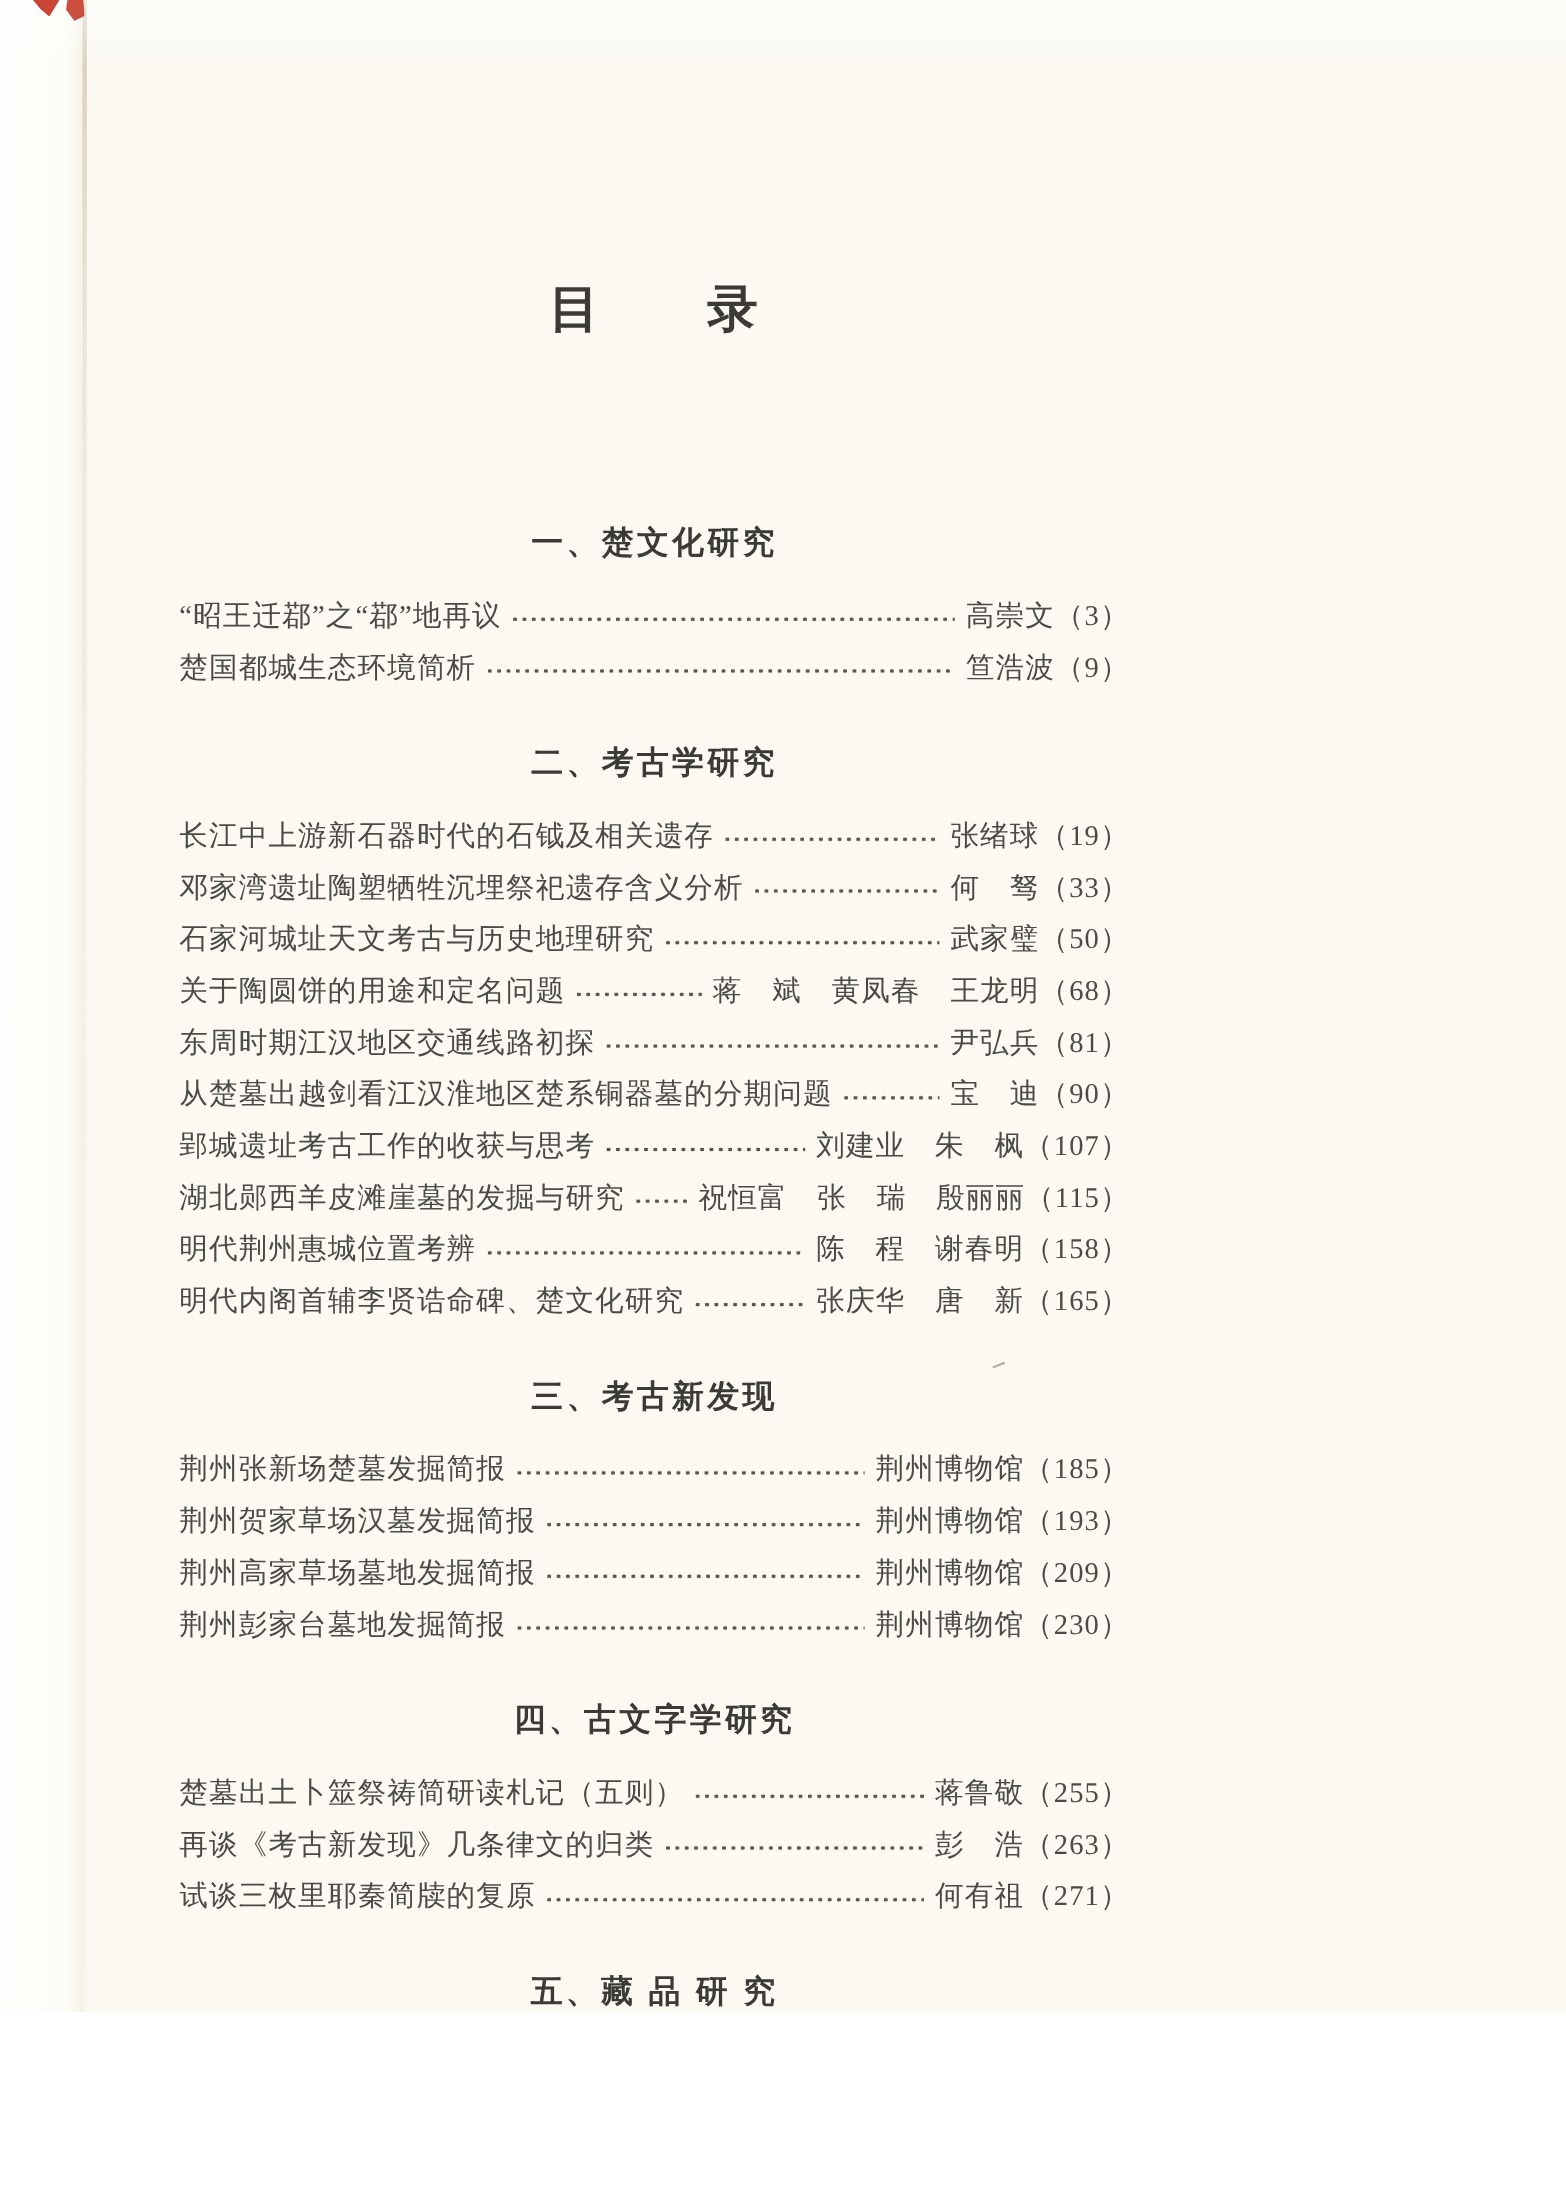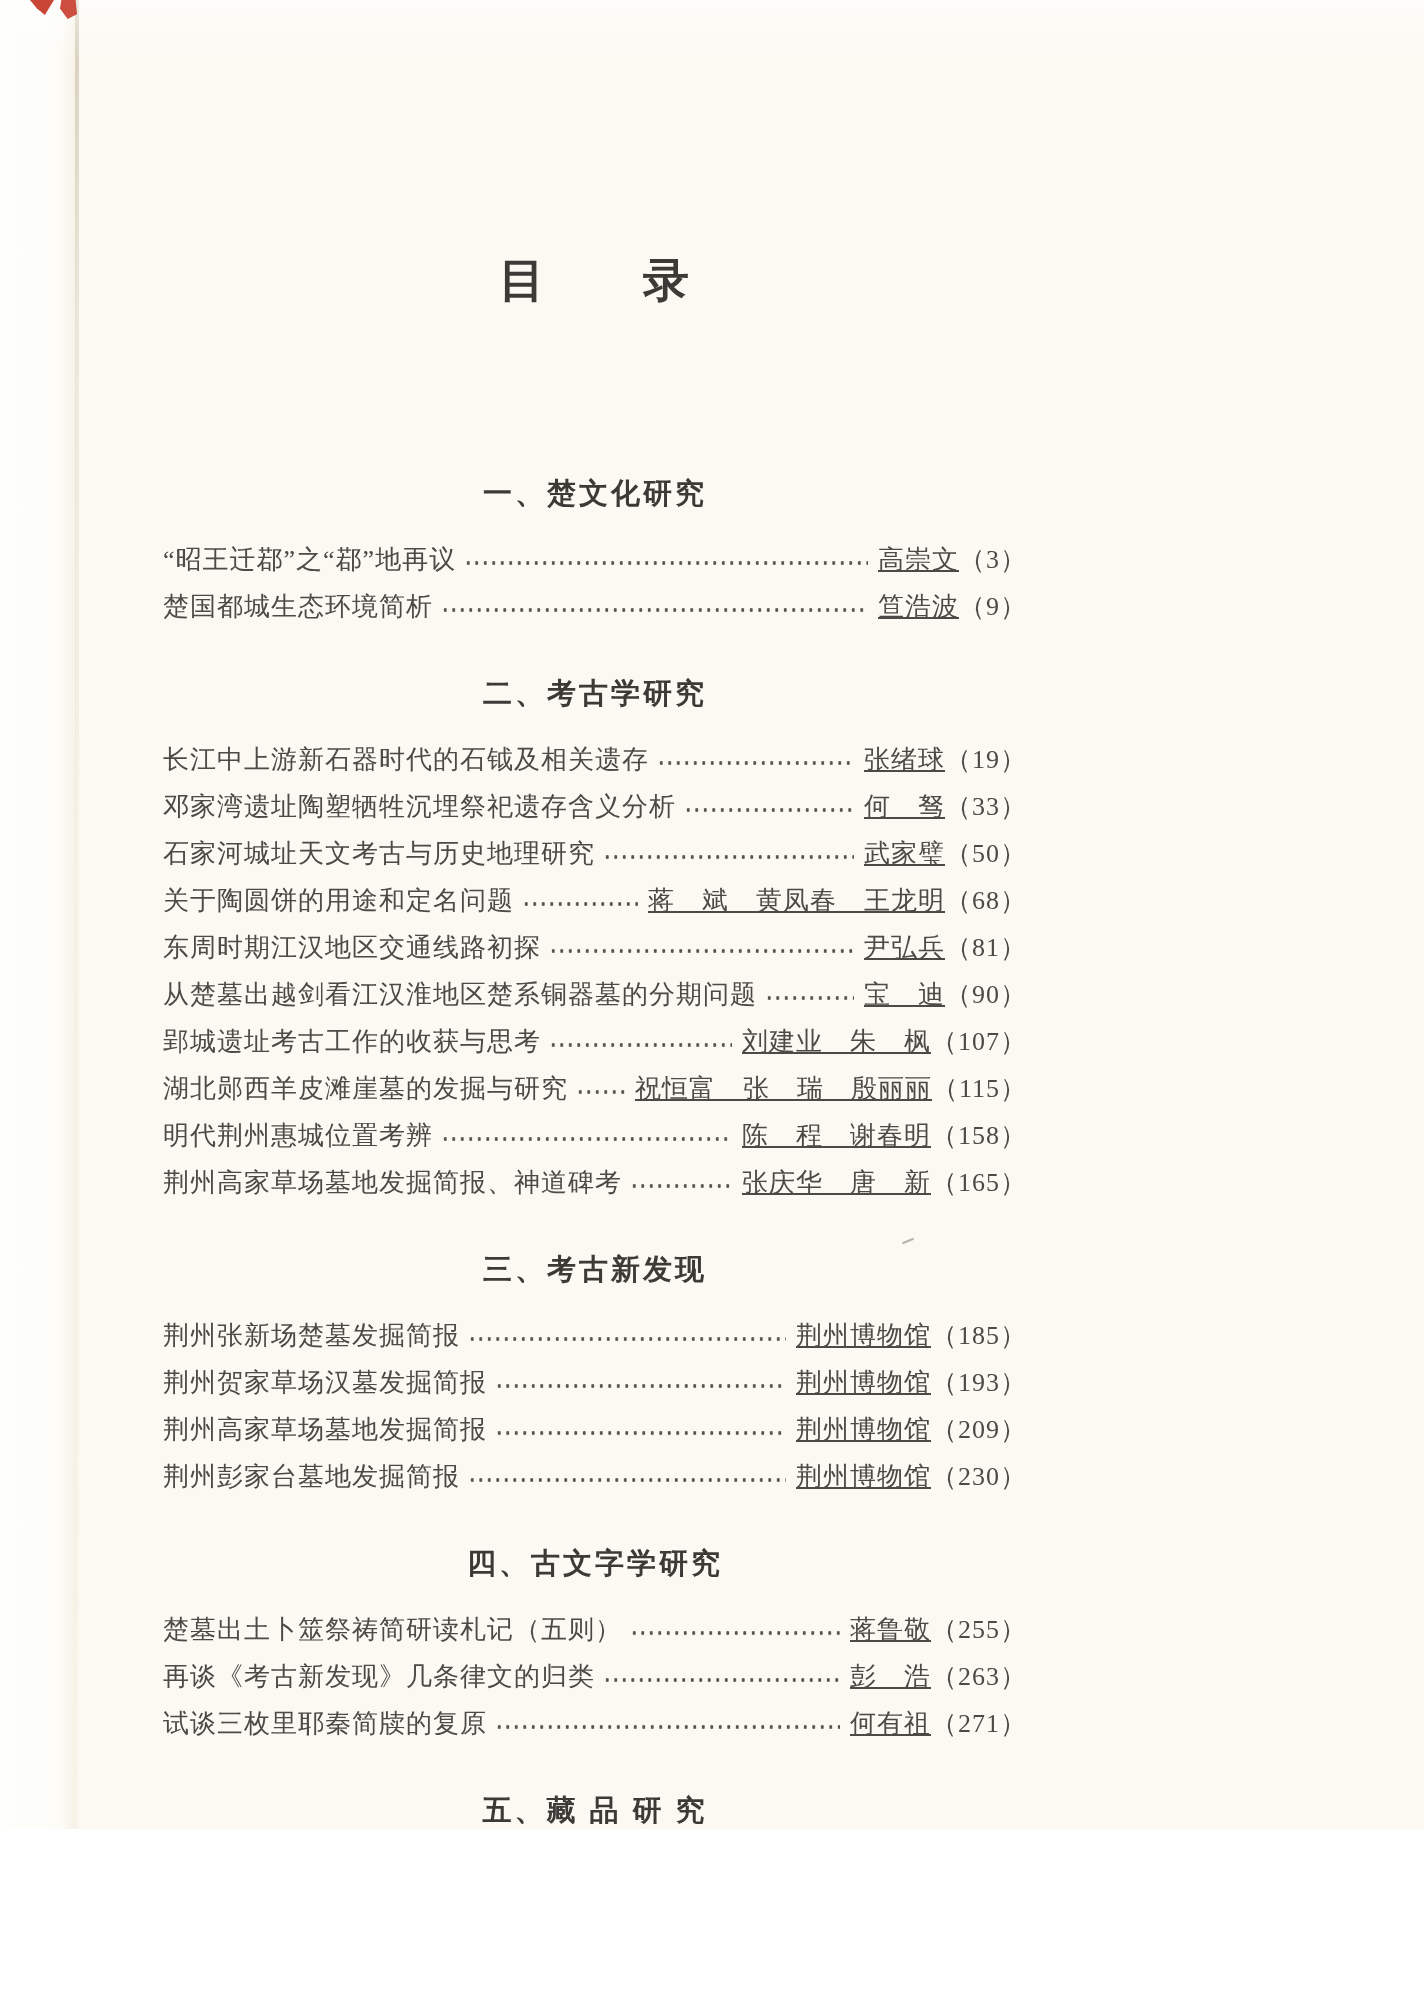--- a/index.html
+++ b/index.html
@@ -104,21 +104,20 @@
     height:10px;
     margin:6px 10px 0 8px;
     background-image:radial-gradient(circle,var(--dot) 1.7px,rgba(0,0,0,0) 1.9px);
     background-size:8.5px 10px;
     background-repeat:repeat-x;
     background-position:0 center;
   }
   .entry-author{
     white-space:pre;
     flex:0 0 auto;
-    text-decoration:underline;
   }
   .entry-page{
     white-space:pre;
     flex:0 0 auto;
     letter-spacing:1px;
   }
 </style>
 </head>
 <body>
 
@@ -195,21 +194,21 @@
           <span class="entry-author">祝恒富　张　瑞　殷丽丽</span>
           <span class="entry-page">（115）</span>
         </div>
         <div class="entry-row">
           <span class="entry-title">明代荆州惠城位置考辨</span>
           <span class="dots"></span>
           <span class="entry-author">陈　程　谢春明</span>
           <span class="entry-page">（158）</span>
         </div>
         <div class="entry-row">
-          <span class="entry-title">荆州高家草场墓地发掘简报、神道碑考</span>
+          <span class="entry-title">明代内阁首辅李贤诰命碑、楚文化研究</span>
           <span class="dots"></span>
           <span class="entry-author">张庆华　唐　新</span>
           <span class="entry-page">（165）</span>
         </div>
         <div class="section-heading">三、考古新发现</div>
         <div class="entry-row">
           <span class="entry-title">荆州张新场楚墓发掘简报</span>
           <span class="dots"></span>
           <span class="entry-author">荆州博物馆</span>
           <span class="entry-page">（185）</span>

